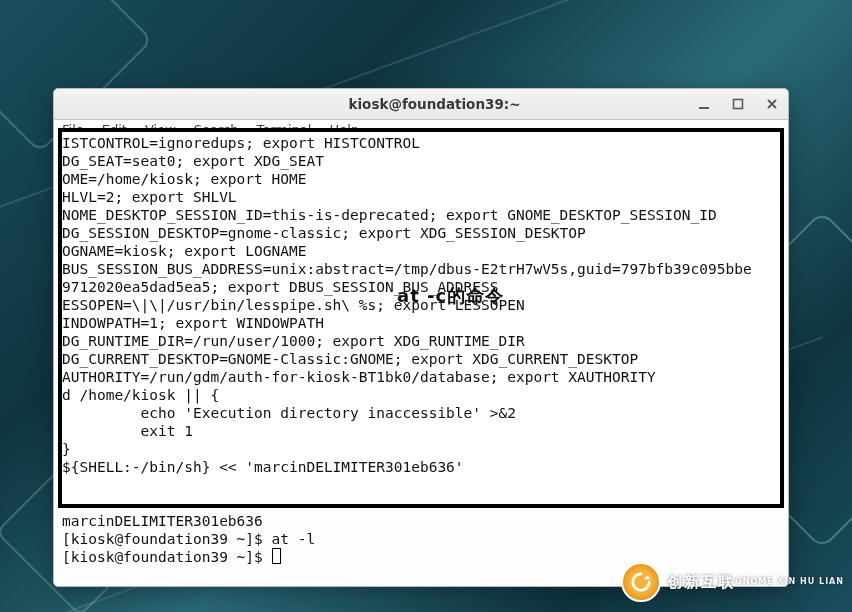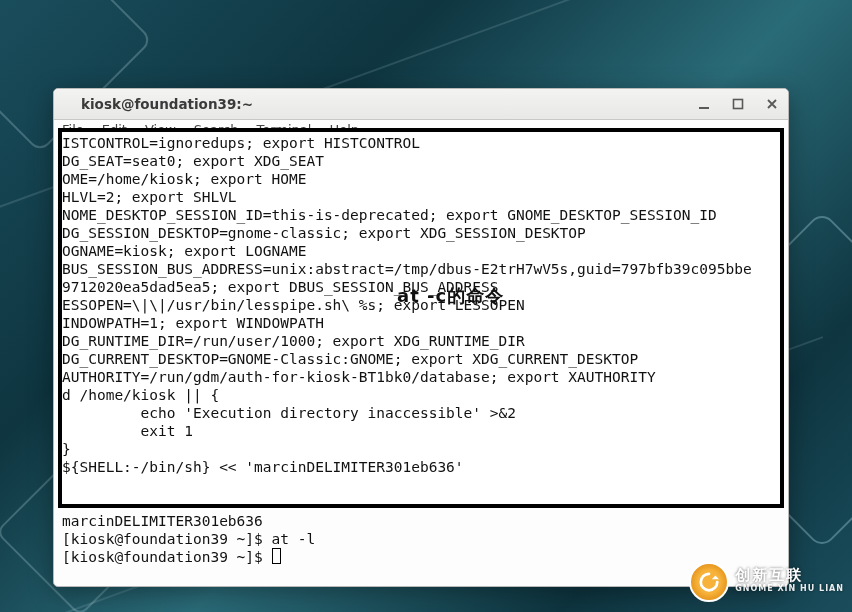--- a/index.html
+++ b/index.html
@@ -22,21 +22,21 @@
     position:absolute; left:53px; top:88px; width:736px; height:499px;
     background:#fdfdfd; border:1px solid #b9b9b9; border-radius:5px;
     box-shadow:0 6px 24px rgba(0,0,0,.35);
     display:flex; flex-direction:column;
   }
   .titlebar {
     height:31px; background:linear-gradient(#f3f3f2,#e8e8e7);
     border-bottom:1px solid #c8c8c7; border-radius:5px 5px 0 0;
     display:flex; align-items:center; position:relative;
   }
-  .title { flex:1; font:bold 13.5px "DejaVu Sans", sans-serif; color:#3a3a3a;padding-left:27px; }
+  .title { flex:1; text-align:center; font:bold 13.5px "DejaVu Sans", sans-serif; color:#3a3a3a;padding-left:27px; }
   .win-controls { position:absolute; right:8px; top:7px; display:flex; gap:18px; }
   .win-btn { width:16px; height:16px; display:flex; align-items:center; justify-content:center; color:#595959; cursor:pointer; }
   .win-btn svg { width:12px; height:12px; }
 
   .menubar {
     height:22px; padding:2px 8px 0 8px; display:flex; gap:18px;
     font:13px "DejaVu Sans", sans-serif; color:#444;
   }
 
   .term-outer { flex:1; padding:0 8px 2px 0; position:relative; }
@@ -67,21 +67,21 @@
     display:flex; align-items:center; gap:6px;
     font:bold 12px "DejaVu Sans",sans-serif; color:#fff;
     text-shadow:0 0 3px rgba(0,0,0,.6);
   }
   .wm-badge {
     width:40px; height:40px; border-radius:50%;
     border:2px solid #fff; display:flex; align-items:center; justify-content:center;
     background:radial-gradient(circle,#f6b23a 45%, #e89820 70%);
   }
   .wm-badge svg { width:22px; height:22px; }
-  .wm-text { display:flex; flex-direction:column; line-height:14px; }
+  .wm-text { display:flex; flex-direction:row; line-height:14px; }
   .wm-cn { font-size:15px; letter-spacing:2px; }
   .wm-en { font-size:8px; letter-spacing:1px; opacity:.9; }
 </style>
 </head>
 <body>
 
 <div class="bg-deco a"></div>
 <div class="bg-deco b"></div>
 <div class="bg-deco c"></div>
 <div class="bg-line l1"></div>

